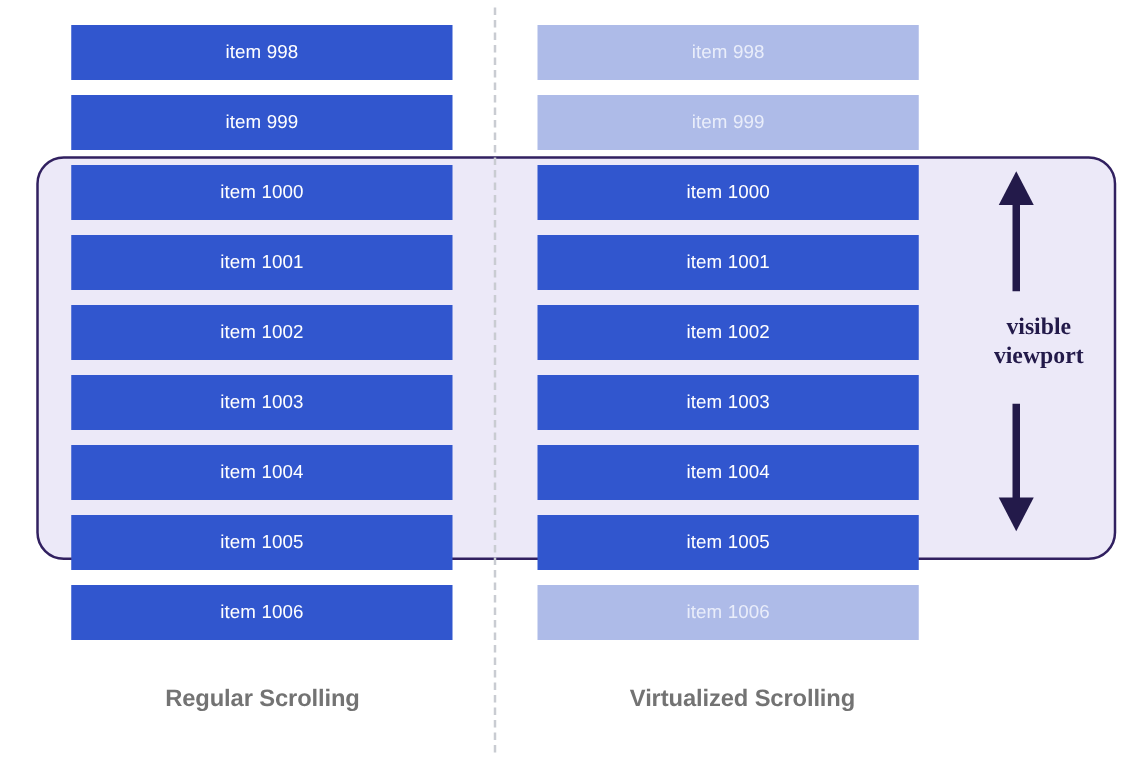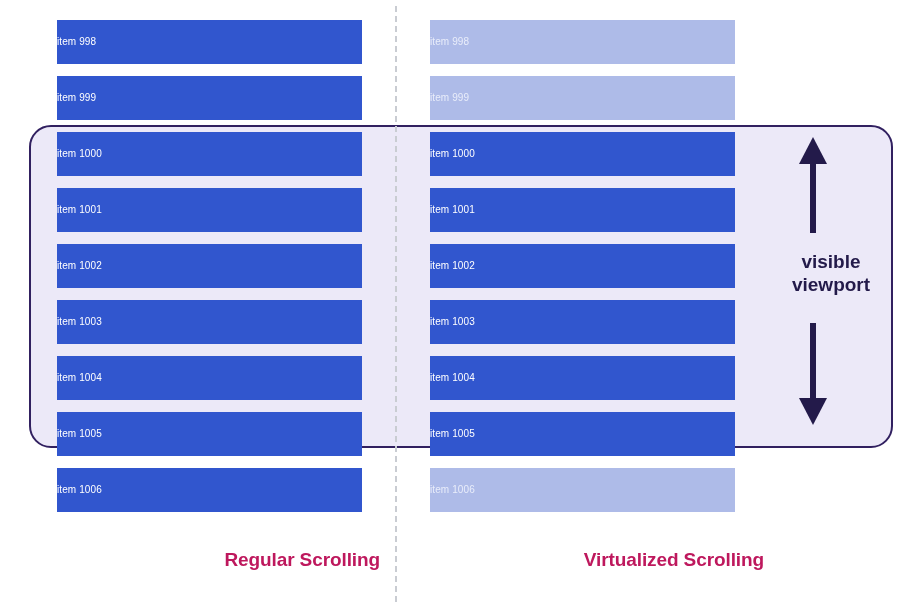--- a/index.html
+++ b/index.html
@@ -52,21 +52,22 @@
   }
   .column.left  { left: 40px; }
   .column.right { left: 413px; }
 
   .item {
     position: absolute;
     left: 17px;
     width: 305px;
     height: 44px;
     line-height: 44px;
-    font-size: 10px;
+    text-align: center;
+    font-size: 15px;
     color: #ffffff;
     letter-spacing: 0.1px;
     box-sizing: border-box;
   }
   .item.solid {
     background: #3156ce;
   }
   .item.faded {
     background: #aebbe8;
     color: #e9edfa;
@@ -90,31 +91,31 @@
     position: absolute;
     left: 0;
     top: 125px;
     width: 124px;
     text-align: center;
     font-size: 19px;
     font-weight: bold;
     line-height: 23px;
     color: #231a4a;
   }
-  .viewport-label span { display: block; }
+  .viewport-label span { display: block; font-family: Liberation Serif, serif; }
 
   
   .caption {
     position: absolute;
     top: 549px;
     width: 340px;
-    text-align: right;
+    text-align: center;
     font-size: 19px;
     font-weight: bold;
-    color: #be185d;
+    color: #737373;
     letter-spacing: -0.1px;
   }
   .caption.left  { left: 40px; }
   .caption.right { left: 424px; }
 </style>
 </head>
 <body>
 
 <div id="stage">
 

